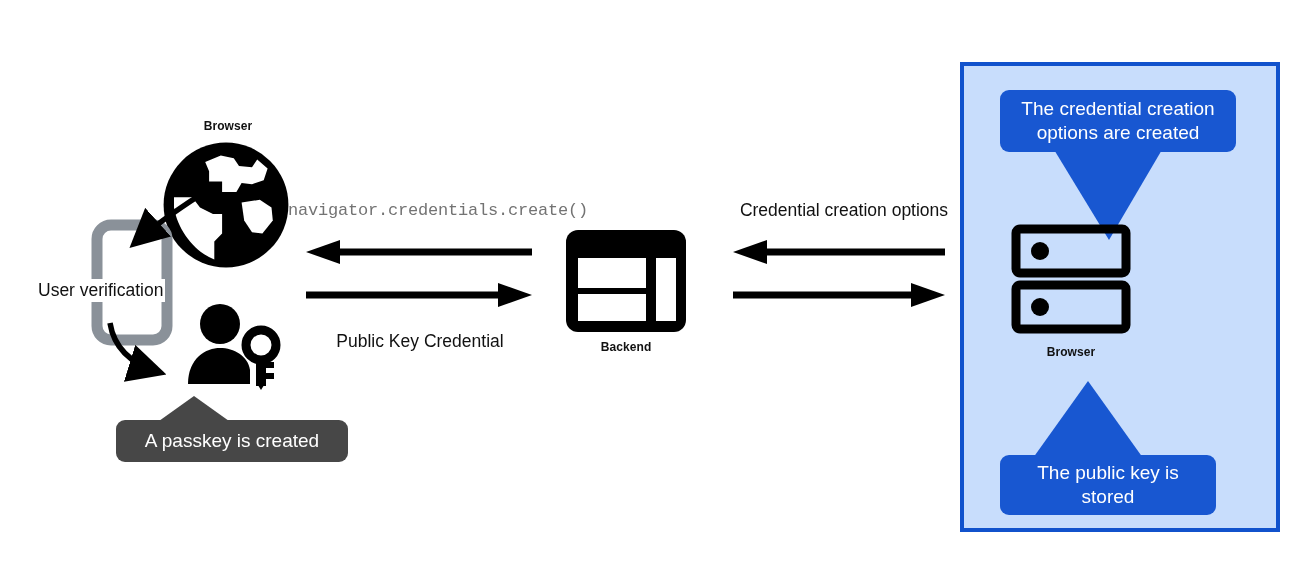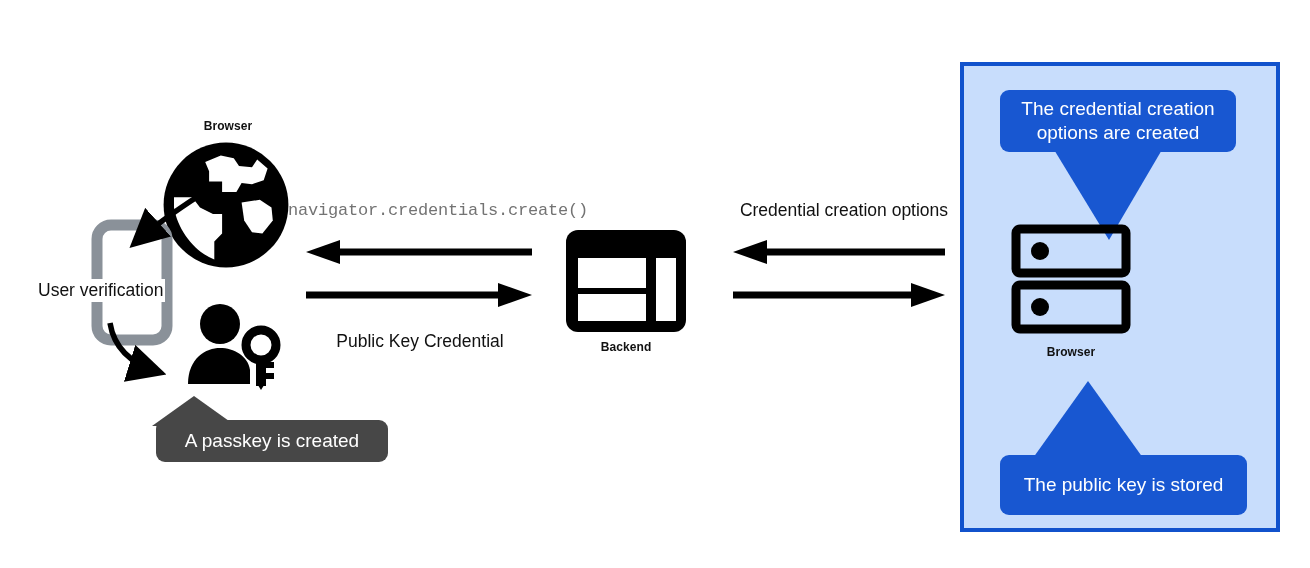--- a/index.html
+++ b/index.html
@@ -62,21 +62,21 @@
     align-items: center;
     justify-content: center;
     text-align: center;
     line-height: 1.28;
     font-family: "Liberation Sans", sans-serif;
     font-size: 19px;
     color: #ffffff;
     box-sizing: border-box;
     padding: 6px 14px;
   }
-  .callout.dark { background: #474747; margin-left: 40px; }
+  .callout.dark { background: #474747; }
   .callout.blue { background: #1857d1; }
 
   
   #backend-panel {
     background: #c8ddfc;
     border: 4px solid #1152cc;
     box-sizing: border-box;
   }
 
   svg { display: block; overflow: visible; }
@@ -104,21 +104,21 @@
   </svg>
 
   <div class="node-label abs" style="left:1012px; top:345px; width:118px;">
     <span>Browser</span>
   </div>
 
   <svg class="abs" style="left:1033px; top:381px;" width="110" height="77" viewBox="0 0 110 77">
     <polygon points="55,0 110,77 0,77" fill="#1857d1"></polygon>
   </svg>
 
-  <div class="callout blue abs" style="left:1000px; top:455px; width:247px; height:60px;">
+  <div class="callout blue abs" style="left:1000px; top:455px; width:216px; height:60px;">
     <span>The public key is stored</span>
   </div>
 
   <div class="node-label abs" style="left:168px; top:119px; width:120px;">
     <span>Browser</span>
   </div>
 
   <svg class="abs" style="left:161px; top:140px;" width="130" height="130" viewBox="0 0 100 100">
     <circle cx="50" cy="50" r="48" fill="#000000"></circle>
 

